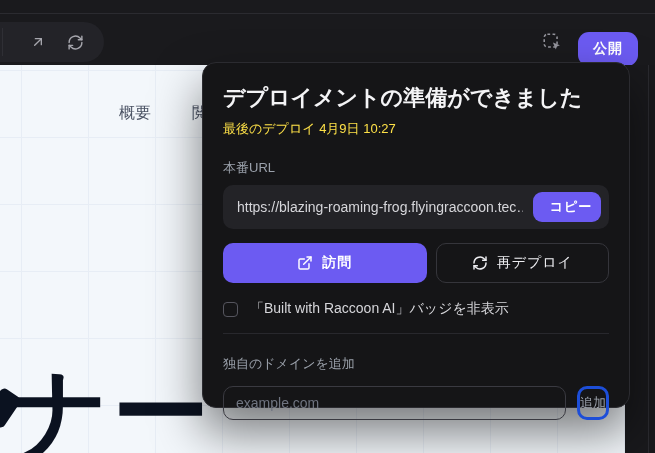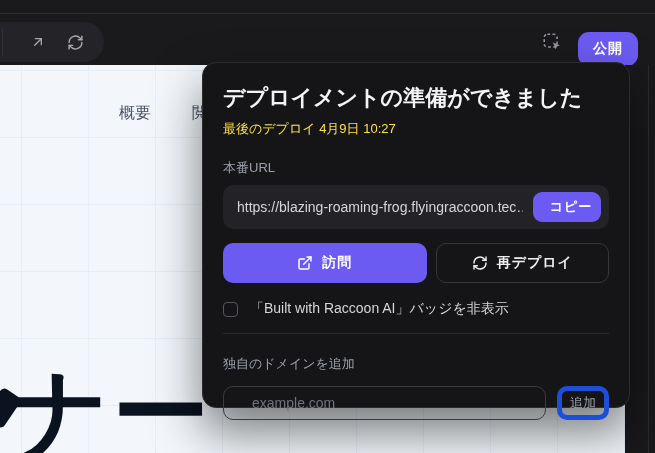--- a/index.html
+++ b/index.html
@@ -54,33 +54,33 @@
     display:flex; align-items:center; padding:0 8px 0 14px; gap:10px; }
   .url-text { flex:1; font-size:14px; color:#d6d6da; white-space:nowrap; overflow:hidden; }
   .copy-btn { flex:none; width:68px; height:30px; border-radius:9px; background:var(--accent);
     color:#fff; font-size:13px; font-weight:bold; border:none; display:flex; align-items:center;
     justify-content:center; letter-spacing:1px; cursor:pointer;padding-left:8px; }
   .actions { margin-top:14px; display:flex; gap:9px; height:40px; }
   .visit-btn { flex:1 1 54%; background:var(--accent); border:none; border-radius:10px;
     color:#fff; font-size:14px; font-weight:bold; display:flex; align-items:center;
     justify-content:center; gap:9px; letter-spacing:1px; cursor:pointer; }
   .redeploy-btn { flex:1 1 46%; background:transparent; border:1px solid #35353b; border-radius:10px;
-    color:#ededf1; font-size:14px; font-weight:bold; display:flex; align-items:center;
+    color:#ededf1; font-size:14px; font-weight:normal; display:flex; align-items:center;
     justify-content:center; gap:9px; letter-spacing:1px; cursor:pointer; }
   .btn-icon { width:16px; height:16px; display:block; }
   .badge-row { margin-top:17px; display:flex; align-items:center; gap:12px; }
   .checkbox { width:15px; height:15px; border:1.5px solid #55555e; border-radius:4px;
     background:transparent; flex:none; cursor:pointer; }
   .badge-label { font-size:14px; color:#d6d6da; }
   .divider-h { margin-top:15px; height:1px; background:#28282d; }
   .domain-row { margin-top:13px; display:flex; gap:11px; height:34px; }
   .domain-input { flex:1; background:transparent; border:1px solid #3a3a41; border-radius:10px;
-    padding:0 28px; font-size:14px; color:#7dd3fc; outline:none; font-family:inherit; }
+    padding:0 12px; font-size:14px; color:#7dd3fc; outline:none; font-family:inherit; }
   .domain-input::placeholder { color:#6f7480; }
-  .add-btn { flex:none; width:52px; border:5px solid #1d4ed8; background:transparent; border-radius:10px;
+  .add-btn { flex:none; width:32px; border:3px solid #1d4ed8; background:transparent; border-radius:10px;
     color:#9aa0aa; font-size:13px; display:flex; align-items:center; justify-content:center; cursor:pointer; }
 </style>
 </head>
 <body>
 
 <div class="stage" style="--accent:#6c5bf2;">
 
   <div class="top-hairline"></div>
 
   <div class="toolbar-pill">

